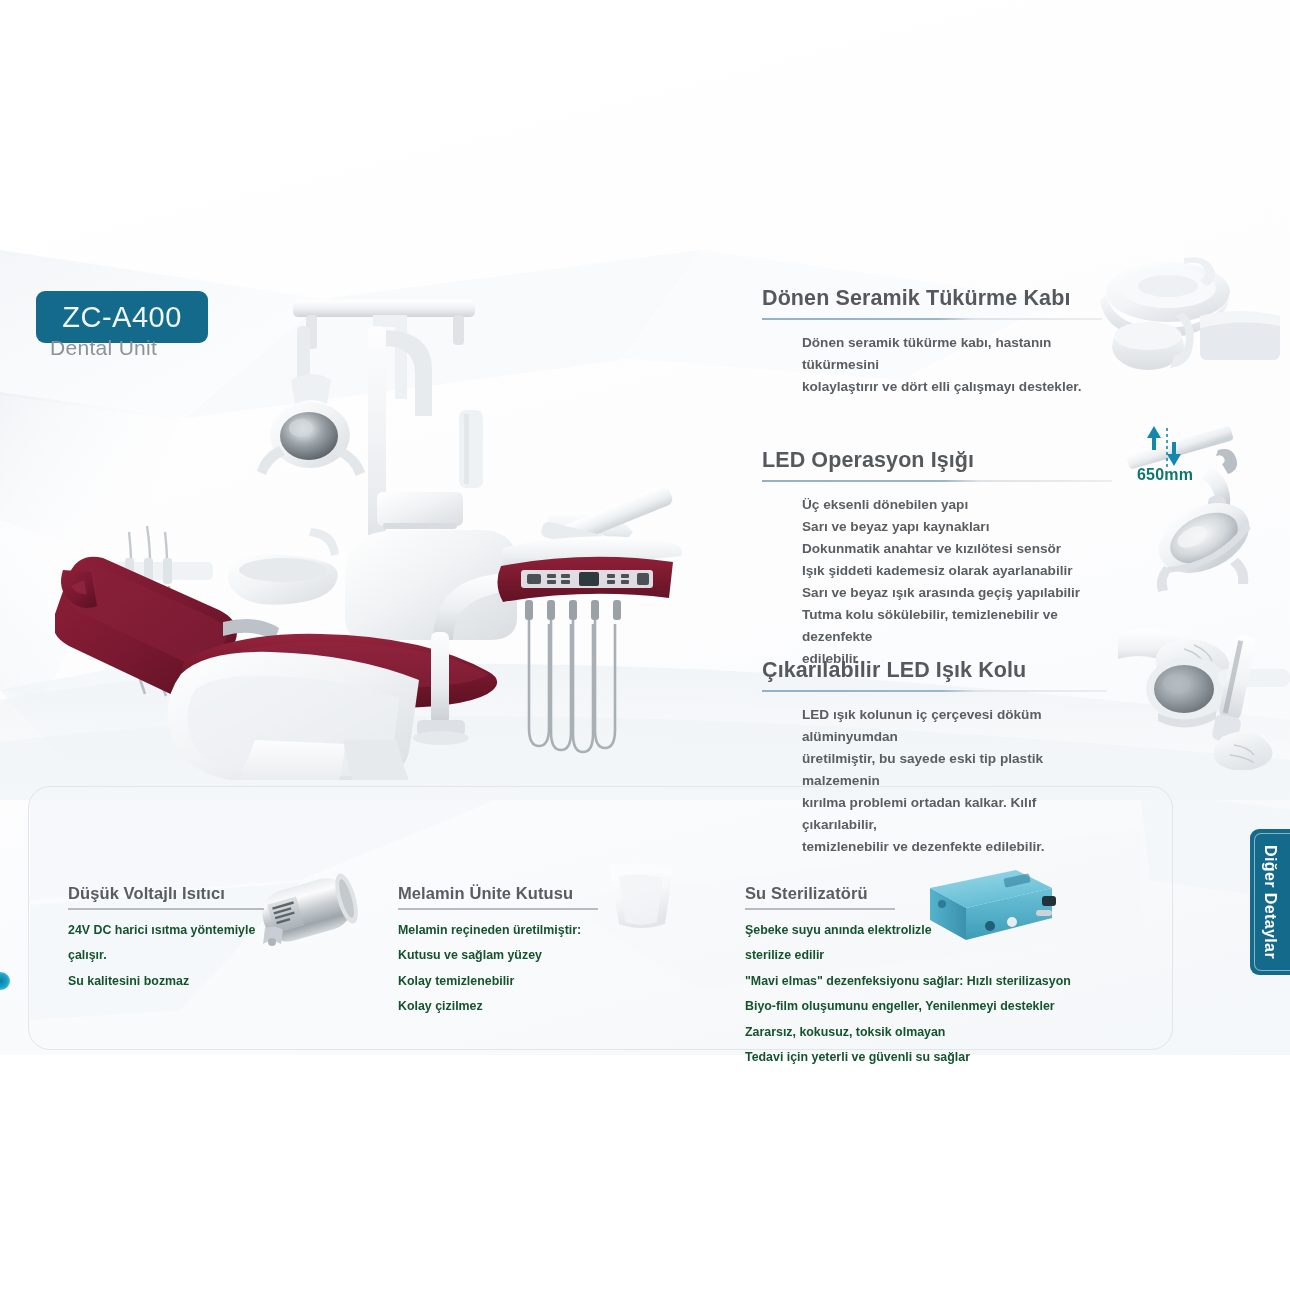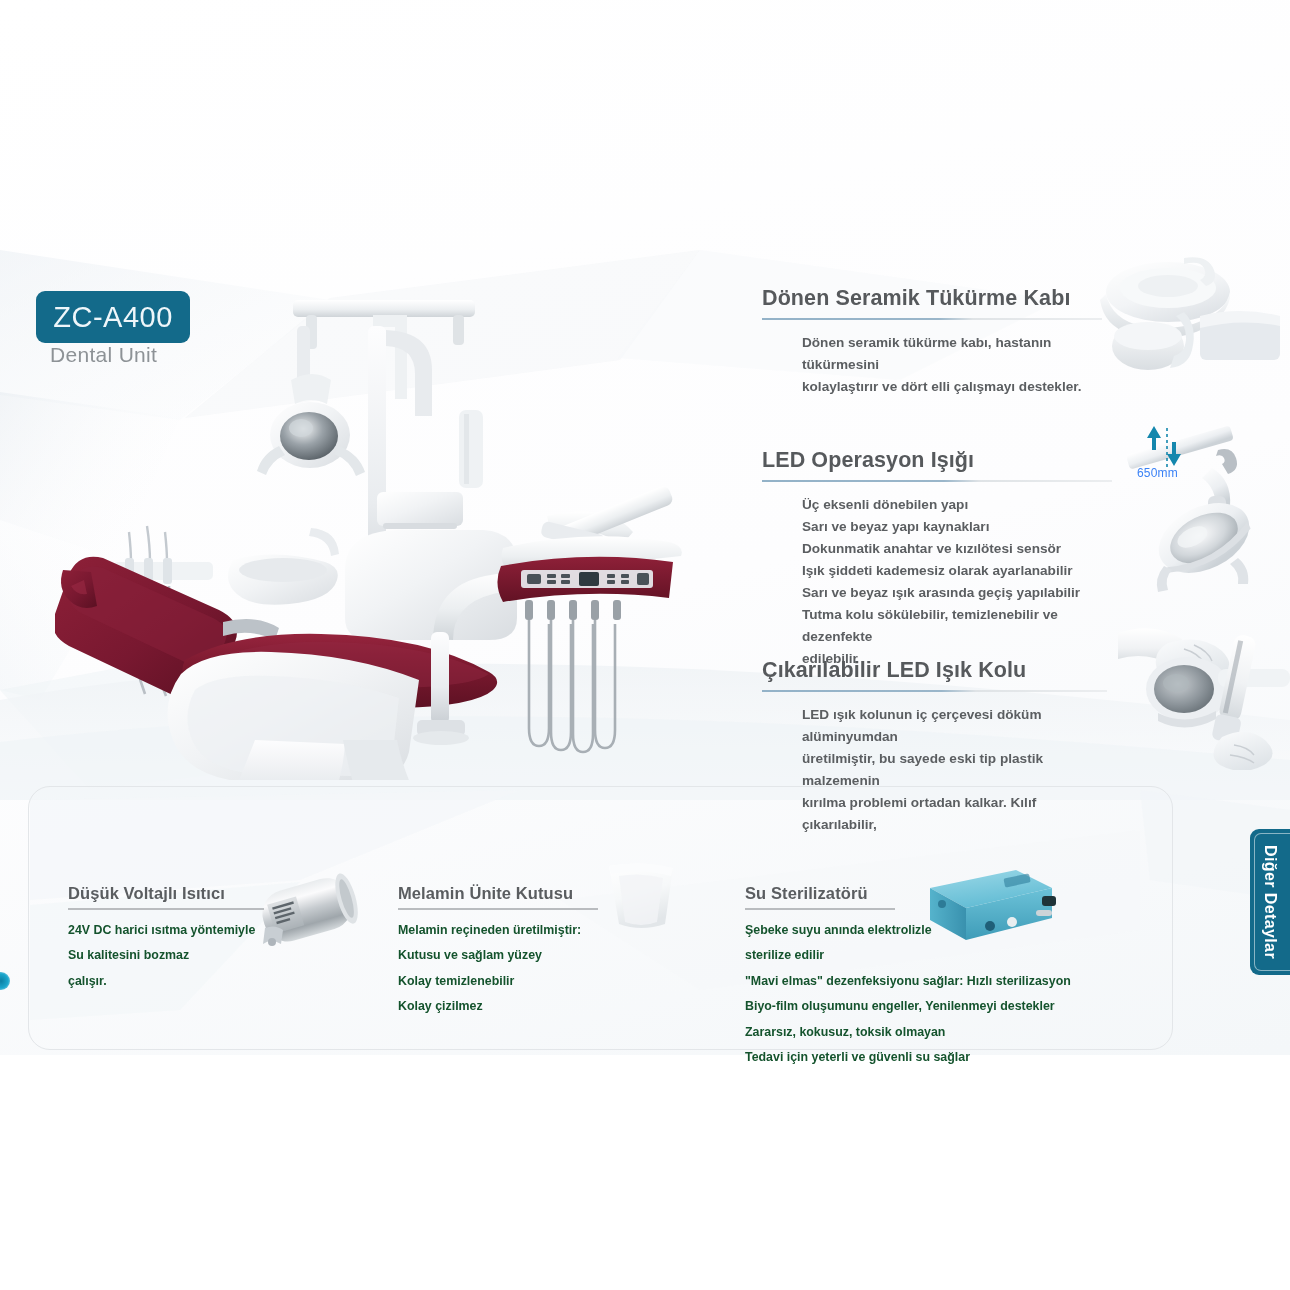--- a/index.html
+++ b/index.html
@@ -28,37 +28,37 @@
     overflow: hidden;
     pointer-events: none;
   }
   .bg-svg { position: absolute; inset: 0; width: 1290px; height: 1290px; }
 
   
   .badge {
     position: absolute;
     left: 36px;
     top: 291px;
-    width: 154px;
+    width: 172px;
     height: 52px;
     border-radius: 9px;
     display: flex;
     align-items: center;
     justify-content: center;
   }
   .badge-text {
     color: #eef6fa;
     font-size: 29px;
     font-weight: 400;
     letter-spacing: 0.5px;
   }
   .subtitle {
     position: absolute;
     left: 50px;
-    top: 343px;
+    top: 336px;
     font-size: 21px;
     color: #8d9296;
     font-weight: 400;
     letter-spacing: 0.3px;
   }
 
   
   .features {
     position: absolute;
     left: 762px;
@@ -179,23 +179,23 @@
     height: 18px;
     border-radius: 50%;
     background: radial-gradient(circle at 50% 50%, #0d7fa3 0%, #1ba6cc 55%, rgba(130,200,225,0.25) 100%);
   }
 
   
   .callout-650 {
     position: absolute;
     left: 1137px;
     top: 466px;
-    font-size: 12px;
-    font-weight: normal;
-    color: #3b82f6;
+    font-size: 16px;
+    font-weight: bold;
+    color: #0f766e;
     letter-spacing: 0.2px;
   }
 </style>
 </head>
 <body>
 
 <div class="page">
 
   <div class="bg-layer">
     <svg class="bg-svg" viewBox="0 0 1290 1290" xmlns="http://www.w3.org/2000/svg">
@@ -547,20 +547,21 @@
       </div>
     </div>
 
     <div class="feature f3">
       <h2 class="feature-title">Çıkarılabilir LED Işık Kolu</h2>
       <div class="feature-rule"></div>
       <div class="feature-body">
         <span class="line">LED ışık kolunun iç çerçevesi döküm alüminyumdan</span>
         <span class="line">üretilmiştir, bu sayede eski tip plastik malzemenin</span>
         <span class="line">kırılma problemi ortadan kalkar. Kılıf çıkarılabilir,</span>
+        <span class="line">temizlenebilir ve dezenfekte edilebilir.</span>
       </div>
     </div>
 
   </div>
 
   <div class="details-panel"></div>
 
   <div class="photo" id="photo-heater">
     <svg viewBox="0 0 125 82" xmlns="http://www.w3.org/2000/svg">
       <defs>
@@ -630,22 +631,22 @@
       <rect x="130" y="30" width="14" height="10" rx="3" fill="#1f3338"></rect>
       <rect x="124" y="44" width="16" height="6" rx="3" fill="#cdd4d8"></rect>
     </svg>
   </div>
 
   <div class="detail-col" id="col-heater">
     <h3 class="detail-title">Düşük Voltajlı Isıtıcı</h3>
     <div class="detail-rule"></div>
     <div class="detail-body">
       <span class="line">24V DC harici ısıtma yöntemiyle</span>
+      <span class="line">çalışır.</span>
       <span class="line">Su kalitesini bozmaz</span>
-      <span class="line">çalışır.</span>
     </div>
   </div>
 
   <div class="detail-col" id="col-melamin">
     <h3 class="detail-title">Melamin Ünite Kutusu</h3>
     <div class="detail-rule"></div>
     <div class="detail-body">
       <span class="line">Melamin reçineden üretilmiştir:</span>
       <span class="line">Kutusu ve sağlam yüzey</span>
       <span class="line">Kolay temizlenebilir</span>

